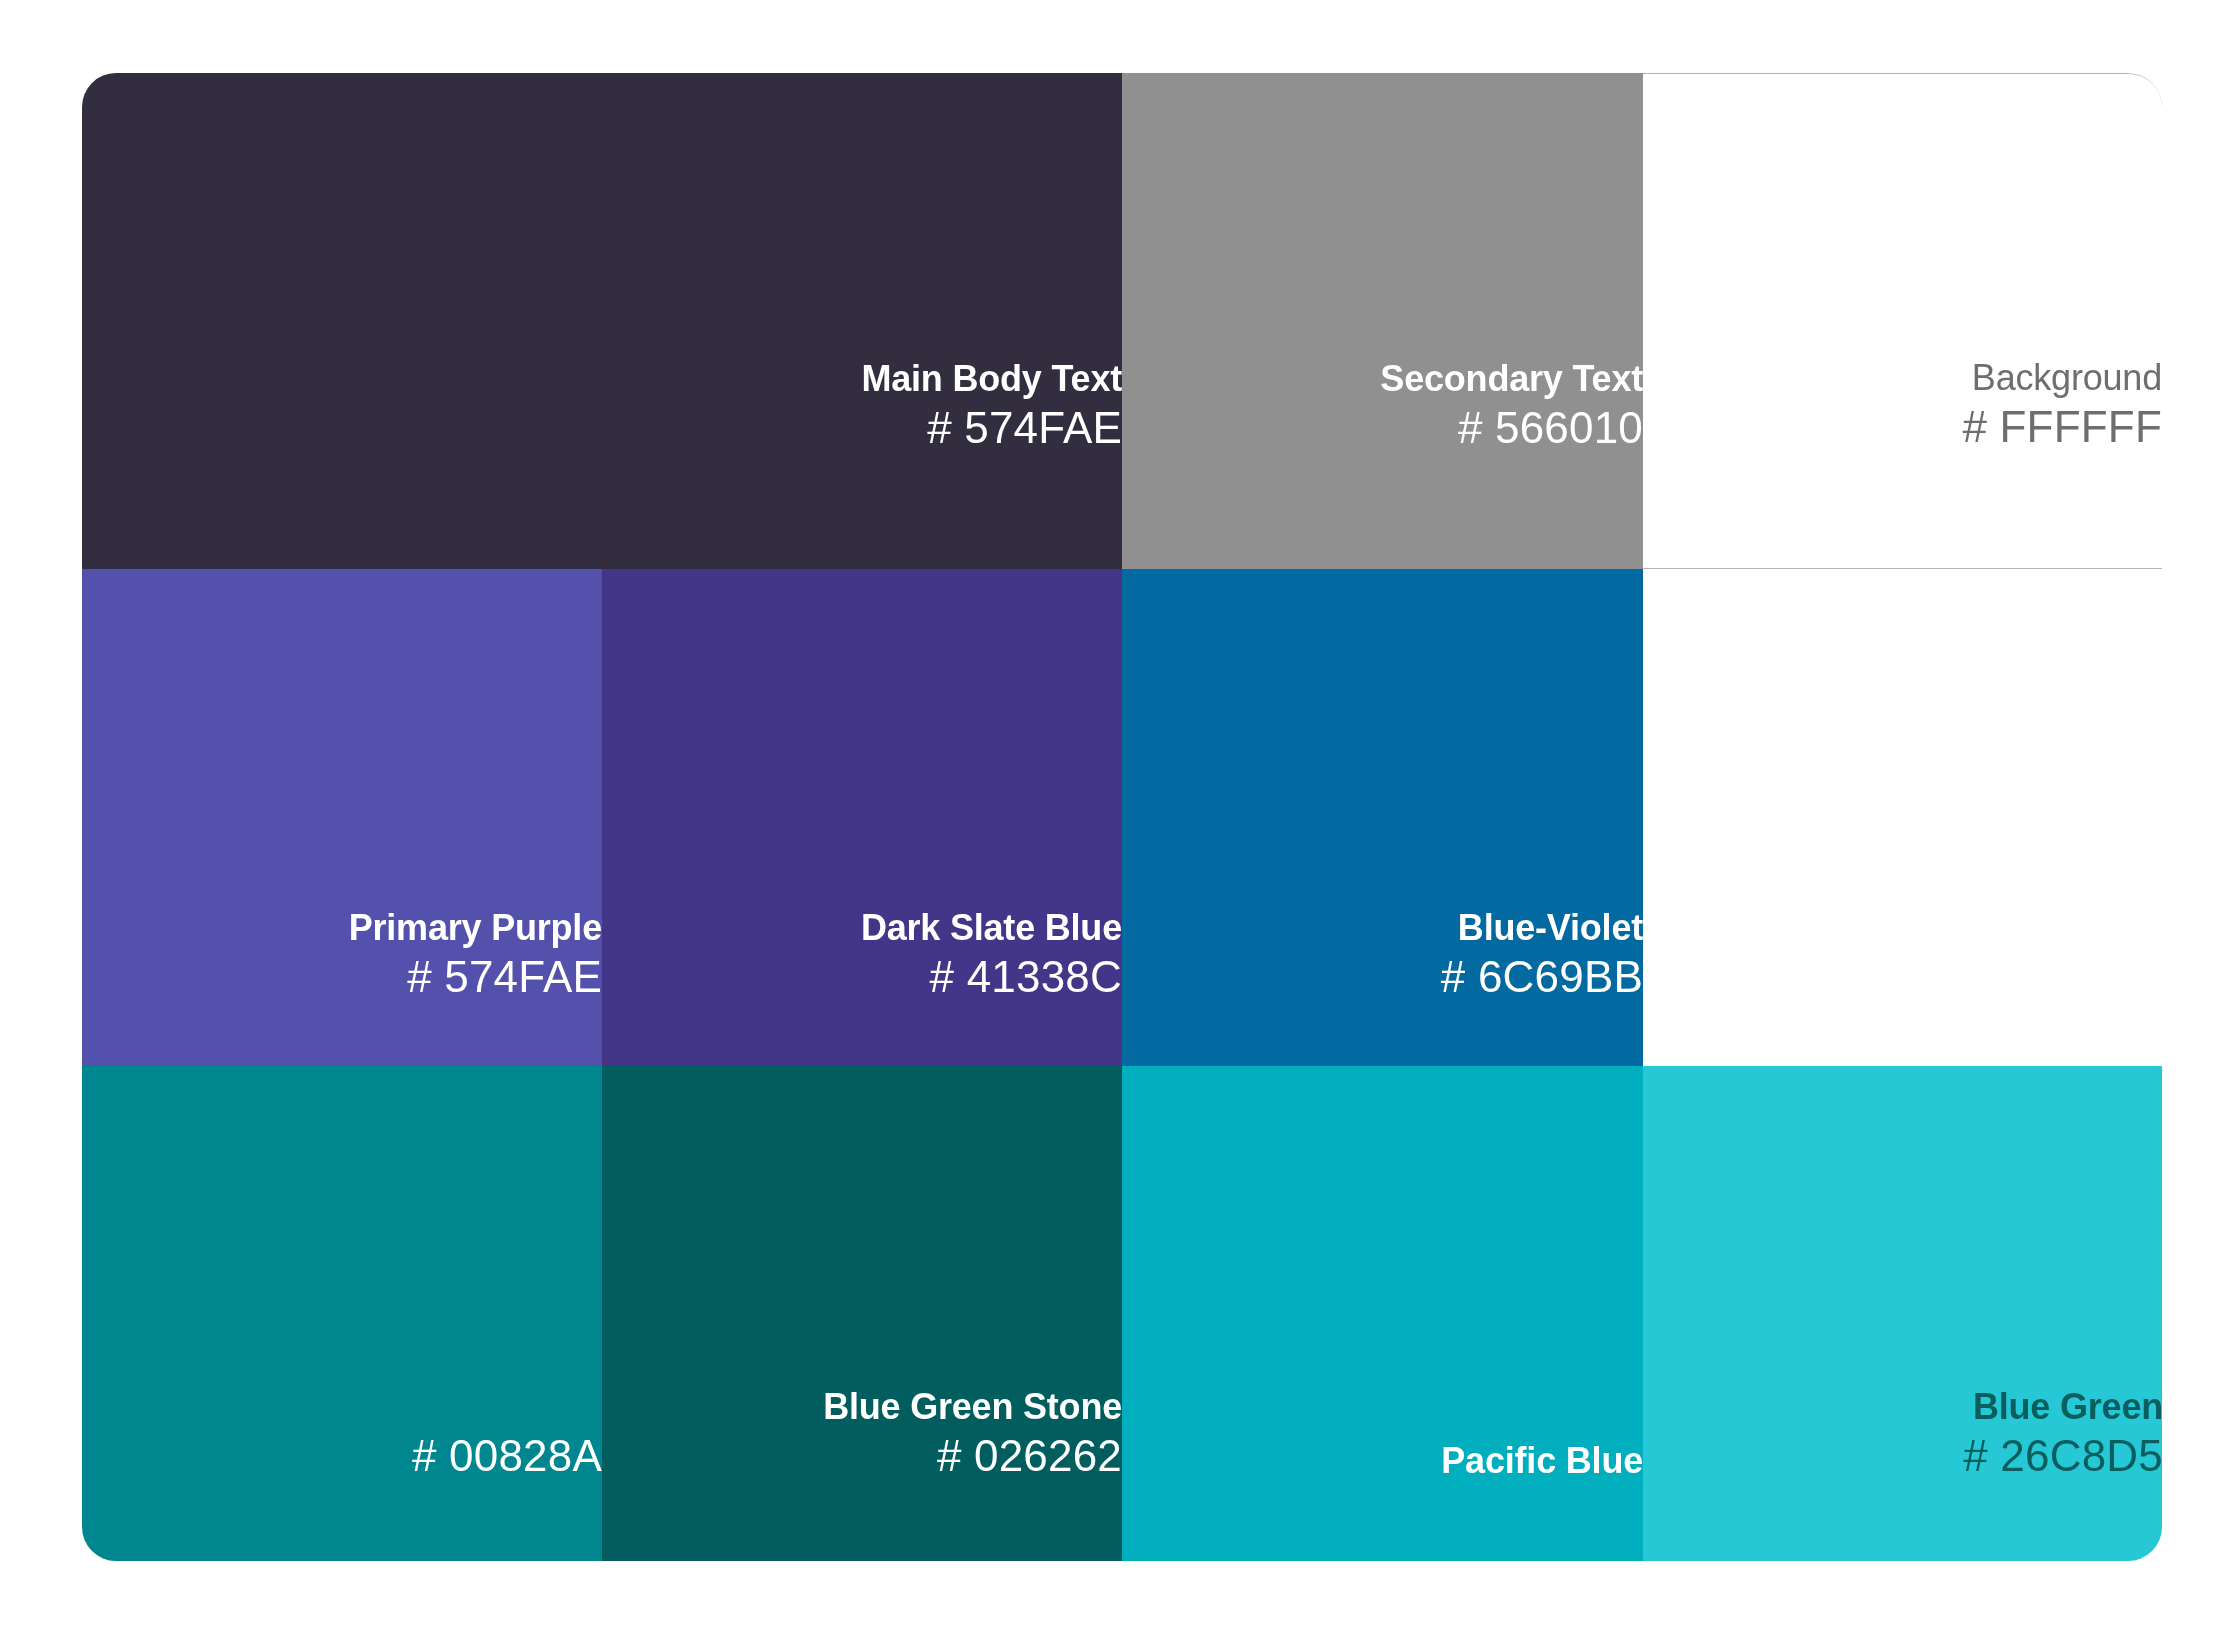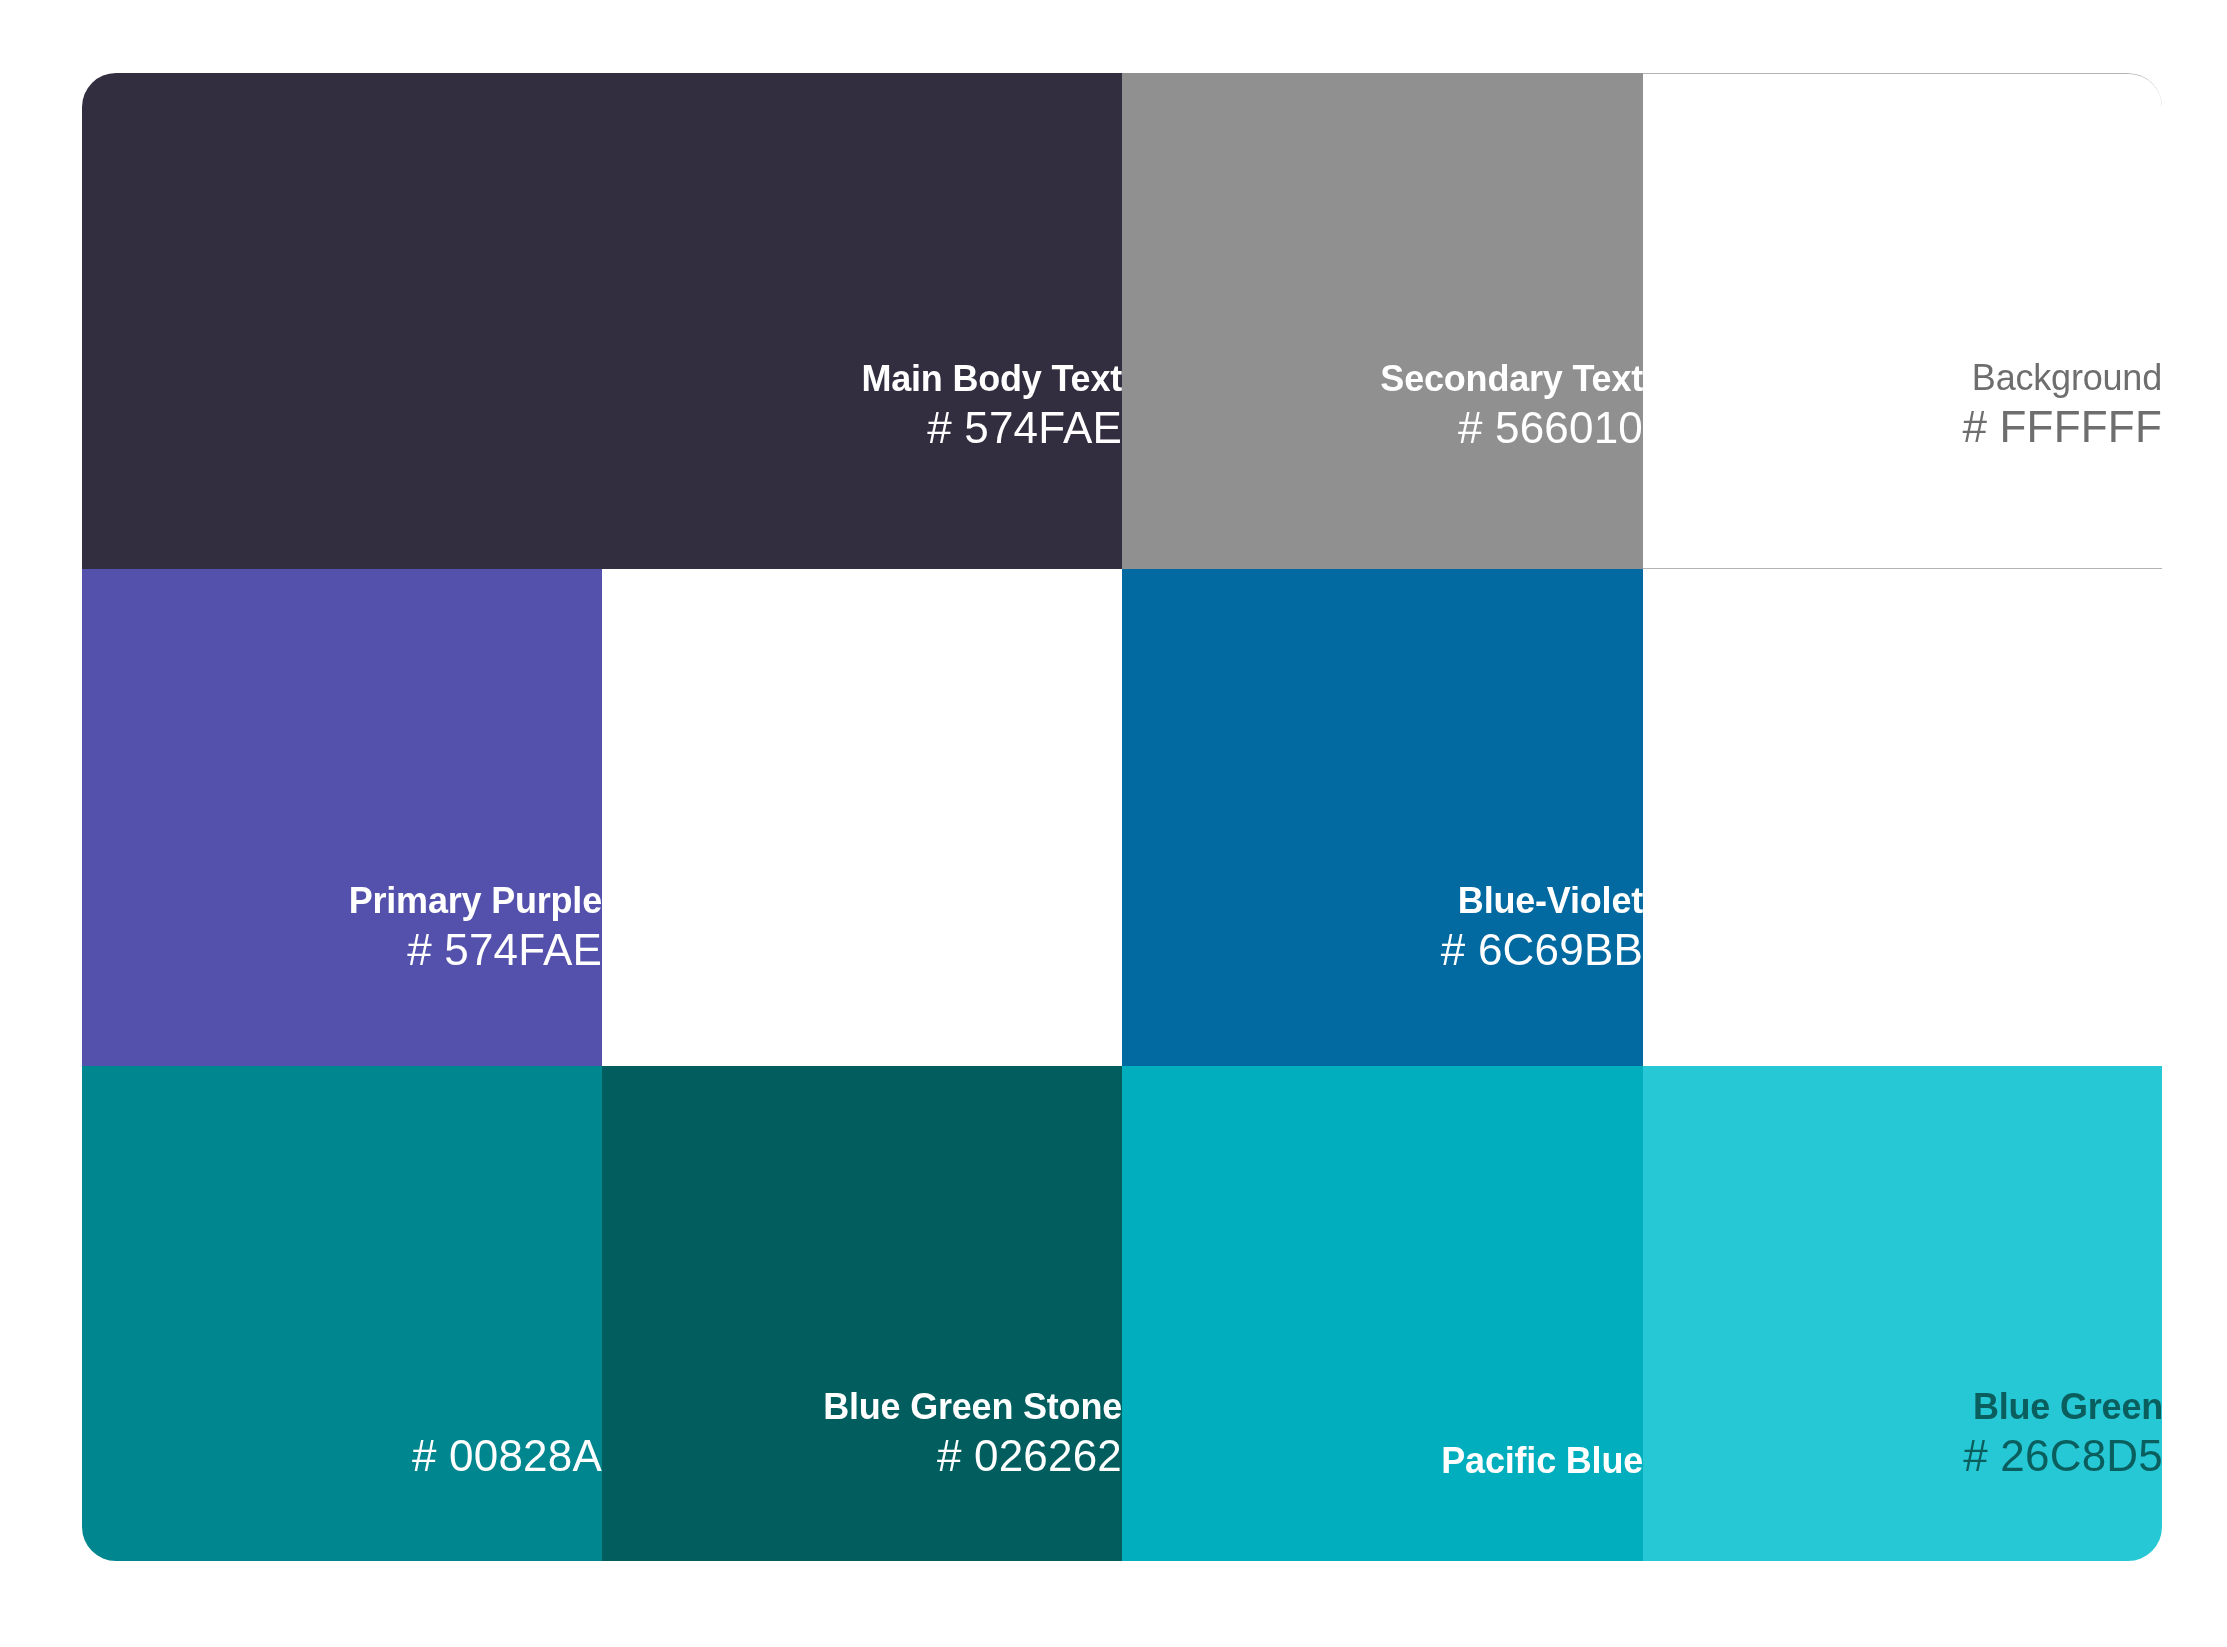--- a/index.html
+++ b/index.html
@@ -70,21 +70,21 @@
 
   
   .swatch.background {
     border: 1.8px solid #b4b4b4;
     border-left: none;
     border-top-right-radius: 34px;
   }
   .swatch.background .swatch-name { font-weight: normal; }
 
   .swatch-text-block {
-    padding-bottom: 89px;
+    padding-bottom: 62px;
   }
   .swatch.main-body-text .swatch-text-block,
   .swatch.secondary-text .swatch-text-block,
   .swatch.background .swatch-text-block { padding-bottom: 114px; }
 
   .swatch.secondary-dark-cyan .swatch-text-block,
   .swatch.blue-green-stone .swatch-text-block,
   .swatch.pacific-blue .swatch-text-block,
   .swatch.blue-green .swatch-text-block { padding-bottom: 78px; }
 </style>
@@ -114,20 +114,26 @@
     </div>
   </div>
 
   <div class="swatch primary-purple" style="background-color: rgb(83, 81, 172); color: rgb(255, 255, 255);">
     <div class="swatch-text-block">
       <div class="swatch-name" style="font-weight: bold;">Primary Purple</div>
       <div class="swatch-hex"># 574FAE</div>
     </div>
   </div>
 
+  <div class="swatch dark-slate-blue" style="background-color: rgb(67, 54, 137); color: rgb(255, 255, 255);">
+    <div class="swatch-text-block">
+      <div class="swatch-name" style="font-weight: bold;">Dark Slate Blue</div>
+      <div class="swatch-hex"># 41338C</div>
+    </div>
+  </div>
 
   <div class="swatch blue-violet" style="background-color: #0369a1; color: rgb(255, 255, 255);">
     <div class="swatch-text-block">
       <div class="swatch-name" style="font-weight: bold;">Blue-Violet</div>
       <div class="swatch-hex"># 6C69BB</div>
     </div>
   </div>
 
 
   <div class="swatch secondary-dark-cyan" style="background-color: rgb(0, 134, 142); color: rgb(255, 255, 255);">

